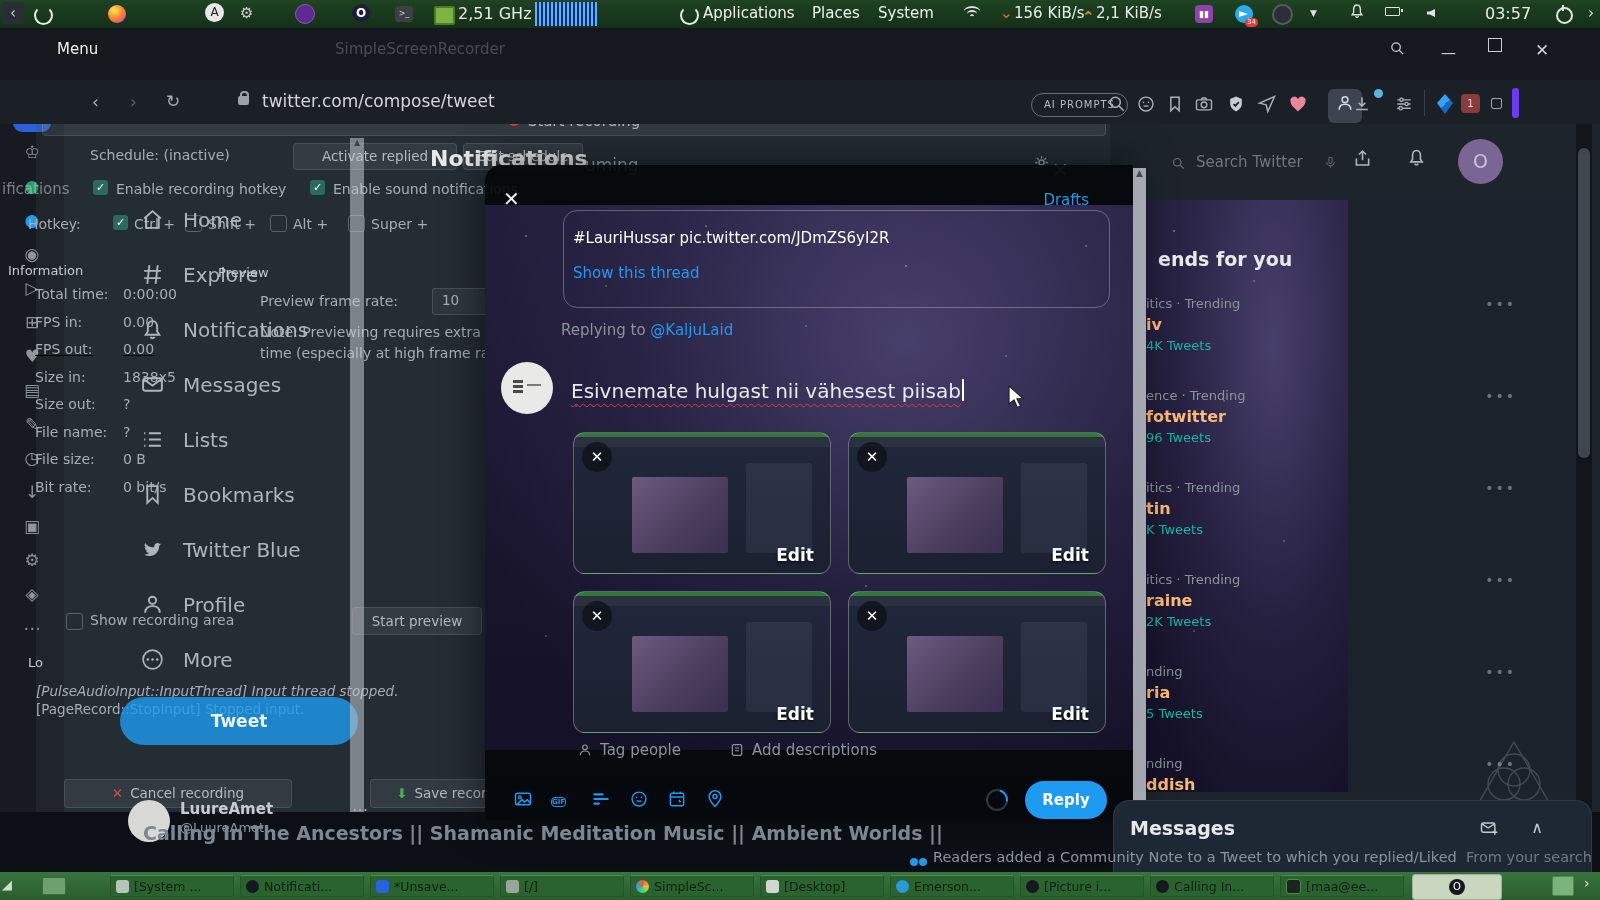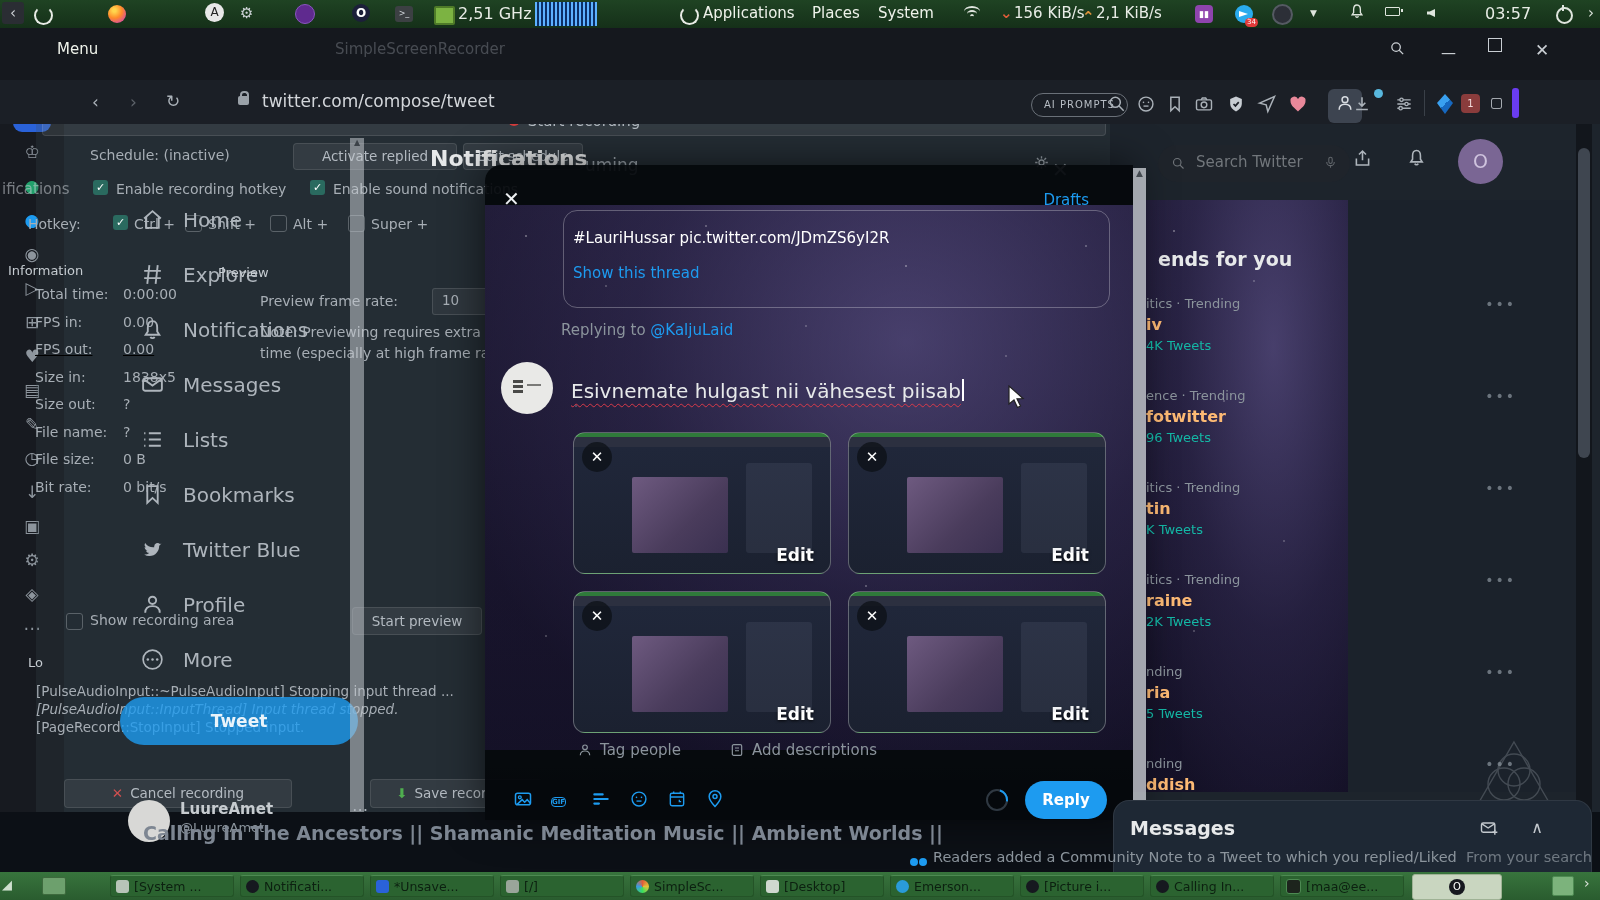--- a/index.html
+++ b/index.html
@@ -646,21 +646,20 @@
 <div class="ab ssr" style="left:260px;top:324px;" data-name="preview-note-line1">Note: Previewing requires extra CPU</div>
 <div class="ab ssr" style="left:260px;top:345px;" data-name="preview-note-line2">time (especially at high frame rates).</div>
 
 <span class="ab cb empty" style="left:66px;top:613px;" data-name="show-recording-area-checkbox"></span>
 <div class="ab ssr" style="left:90px;top:612px;" data-name="show-recording-area-label">Show recording area</div>
 <div class="ab ssrbtn" style="left:352px;top:607px;width:128px;height:26px;line-height:26px;" data-name="start-preview-button">Start preview</div>
 
 <div class="ab seclabel" style="left:28px;top:655px;" data-name="recorder-section-log">Lo</div>
 <div class="ab" style="left:36px;top:683px;z-index:4;" data-name="recorder-log">
 
-<div class="ssr" style="height:18px;font-size:13.5px;" data-name="log-line">[PulseAudioInput::~PulseAudioInput] Stopping input thread ...</div>
     <div class="ssr" style="height:18px;font-size:13.5px;font-style:italic;" data-name="log-line">[PulseAudioInput::InputThread] Input thread stopped.</div>
     <div class="ssr" style="height:18px;font-size:13.5px;" data-name="log-line">[PageRecord::StopInput] Stopped input.</div>
   </div>
 <div class="ab ssrbtn" style="left:64px;top:779px;width:226px;height:27px;line-height:27px;" data-name="cancel-recording-button">
   <span style="color:#d05050;margin-right:7px;" data-name="cancel-x-icon">✕</span><span>Cancel recording</span>
 </div>
 <div class="ab ssrbtn" style="left:370px;top:779px;width:170px;height:27px;line-height:27px;" data-name="save-recording-button">
   <span style="color:#4fae4f;margin-right:7px;" data-name="save-download-icon">⬇</span><span>Save recording</span>
 </div>
 

